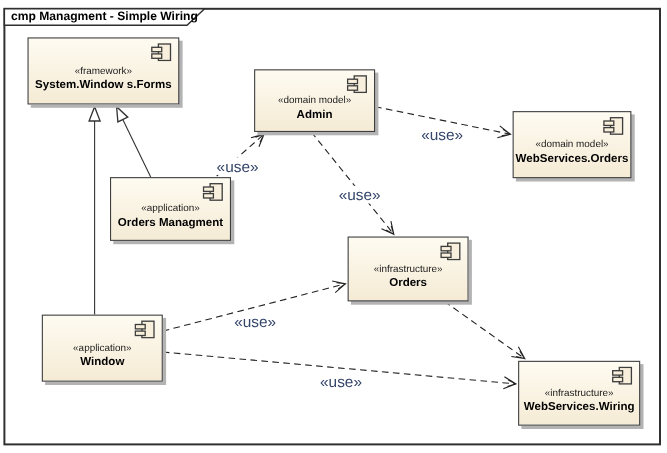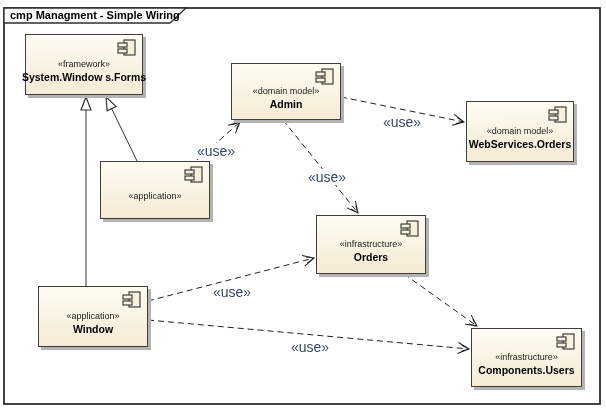--- a/index.html
+++ b/index.html
@@ -52,21 +52,21 @@
     <line x1="197" y1="160" x2="240" y2="122" stroke="#222" stroke-width="1" stroke-dasharray="6,4" marker-end="url(#dep)"></line>
     <line x1="341" y1="97" x2="464" y2="122" stroke="#222" stroke-width="1" stroke-dasharray="6,4" marker-end="url(#dep)"></line>
     <line x1="283" y1="120" x2="358" y2="213" stroke="#222" stroke-width="1" stroke-dasharray="6,4" marker-end="url(#dep)"></line>
     <line x1="148" y1="301" x2="314" y2="258" stroke="#222" stroke-width="1" stroke-dasharray="6,4" marker-end="url(#dep)"></line>
     <line x1="148" y1="320" x2="469" y2="349" stroke="#222" stroke-width="1" stroke-dasharray="6,4" marker-end="url(#dep)"></line>
     <line x1="404" y1="274" x2="477" y2="326" stroke="#222" stroke-width="1" stroke-dasharray="6,4" marker-end="url(#dep)"></line>
   </svg>
 
   <div class="frame-title">cmp Managment - Simple Wiring</div>
 
-  <div class="component" style="left:25px; top:34px; width:118px; height:61px;">
+  <div class="component" style="left:25px; top:34px; width:138px; height:61px;">
     <svg class="comp-icon" viewBox="0 0 20 17">
       <rect x="7" y="1" width="11" height="15" fill="#F8F0DC" stroke="#3E3E3E" stroke-width="1.2"></rect>
       <rect x="1" y="4" width="9" height="4" fill="#F8F0DC" stroke="#3E3E3E" stroke-width="1.2"></rect>
       <rect x="1" y="10" width="9" height="4" fill="#F8F0DC" stroke="#3E3E3E" stroke-width="1.2"></rect>
     </svg>
     <div class="stereotype">«framework»</div>
     <div class="comp-name">System.Window s.Forms</div>
   </div>
 
   <div class="component" style="left:231px; top:63px; width:110px; height:57px;">
@@ -89,20 +89,21 @@
     <div class="comp-name">WebServices.Orders</div>
   </div>
 
   <div class="component" style="left:100px; top:161px; width:110px; height:58px;">
     <svg class="comp-icon" viewBox="0 0 20 17">
       <rect x="7" y="1" width="11" height="15" fill="#F8F0DC" stroke="#3E3E3E" stroke-width="1.2"></rect>
       <rect x="1" y="4" width="9" height="4" fill="#F8F0DC" stroke="#3E3E3E" stroke-width="1.2"></rect>
       <rect x="1" y="10" width="9" height="4" fill="#F8F0DC" stroke="#3E3E3E" stroke-width="1.2"></rect>
     </svg>
     <div class="stereotype">«application»</div>
+    <div class="comp-name">Orders Managment</div>
   </div>
 
   <div class="component" style="left:316px; top:215px; width:110px; height:59px;">
     <svg class="comp-icon" viewBox="0 0 20 17">
       <rect x="7" y="1" width="11" height="15" fill="#F8F0DC" stroke="#3E3E3E" stroke-width="1.2"></rect>
       <rect x="1" y="4" width="9" height="4" fill="#F8F0DC" stroke="#3E3E3E" stroke-width="1.2"></rect>
       <rect x="1" y="10" width="9" height="4" fill="#F8F0DC" stroke="#3E3E3E" stroke-width="1.2"></rect>
     </svg>
     <div class="stereotype">«infrastructure»</div>
     <div class="comp-name">Orders</div>
@@ -118,21 +119,21 @@
     <div class="comp-name">Window</div>
   </div>
 
   <div class="component" style="left:471px; top:328px; width:111px; height:59px;">
     <svg class="comp-icon" viewBox="0 0 20 17">
       <rect x="7" y="1" width="11" height="15" fill="#F8F0DC" stroke="#3E3E3E" stroke-width="1.2"></rect>
       <rect x="1" y="4" width="9" height="4" fill="#F8F0DC" stroke="#3E3E3E" stroke-width="1.2"></rect>
       <rect x="1" y="10" width="9" height="4" fill="#F8F0DC" stroke="#3E3E3E" stroke-width="1.2"></rect>
     </svg>
     <div class="stereotype">«infrastructure»</div>
-    <div class="comp-name">Components.Users</div>
+    <div class="comp-name">WebServices.Wiring</div>
   </div>
 
   <div class="use-label" style="left:216px; top:151px;">«use»</div>
   <div class="use-label" style="left:402px; top:122px;">«use»</div>
   <div class="use-label" style="left:327px; top:177px;">«use»</div>
   <div class="use-label" style="left:232px; top:292px;">«use»</div>
   <div class="use-label" style="left:310px; top:347px;">«use»</div>
 
 </div>
 

